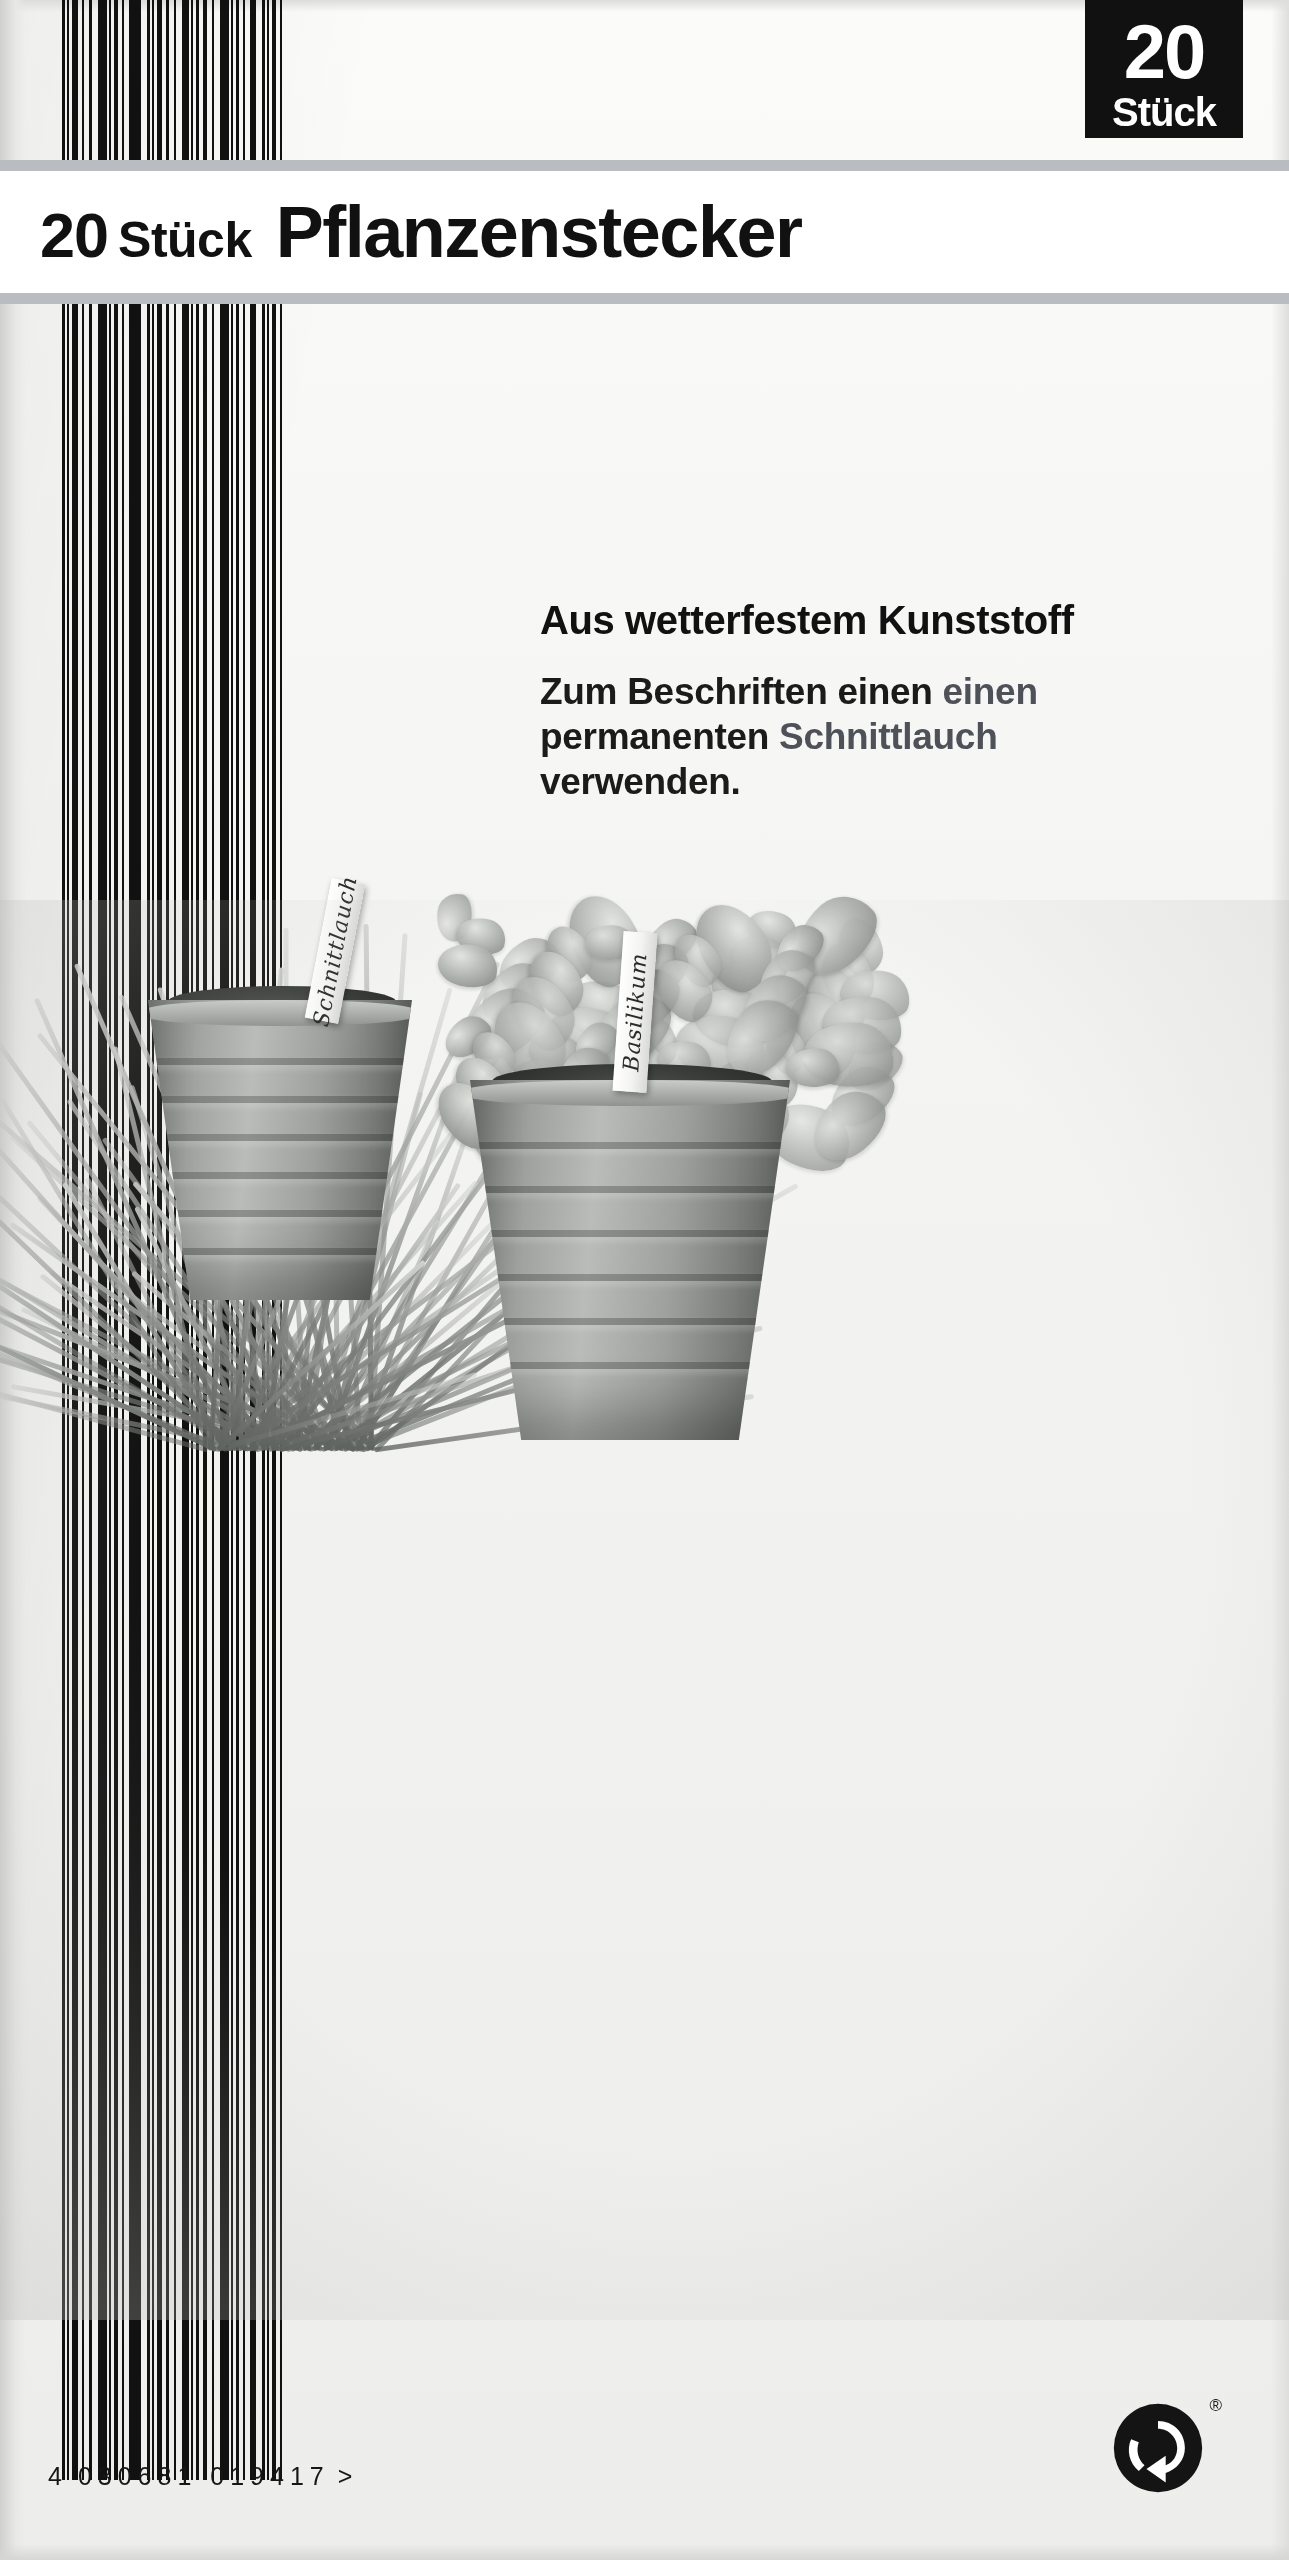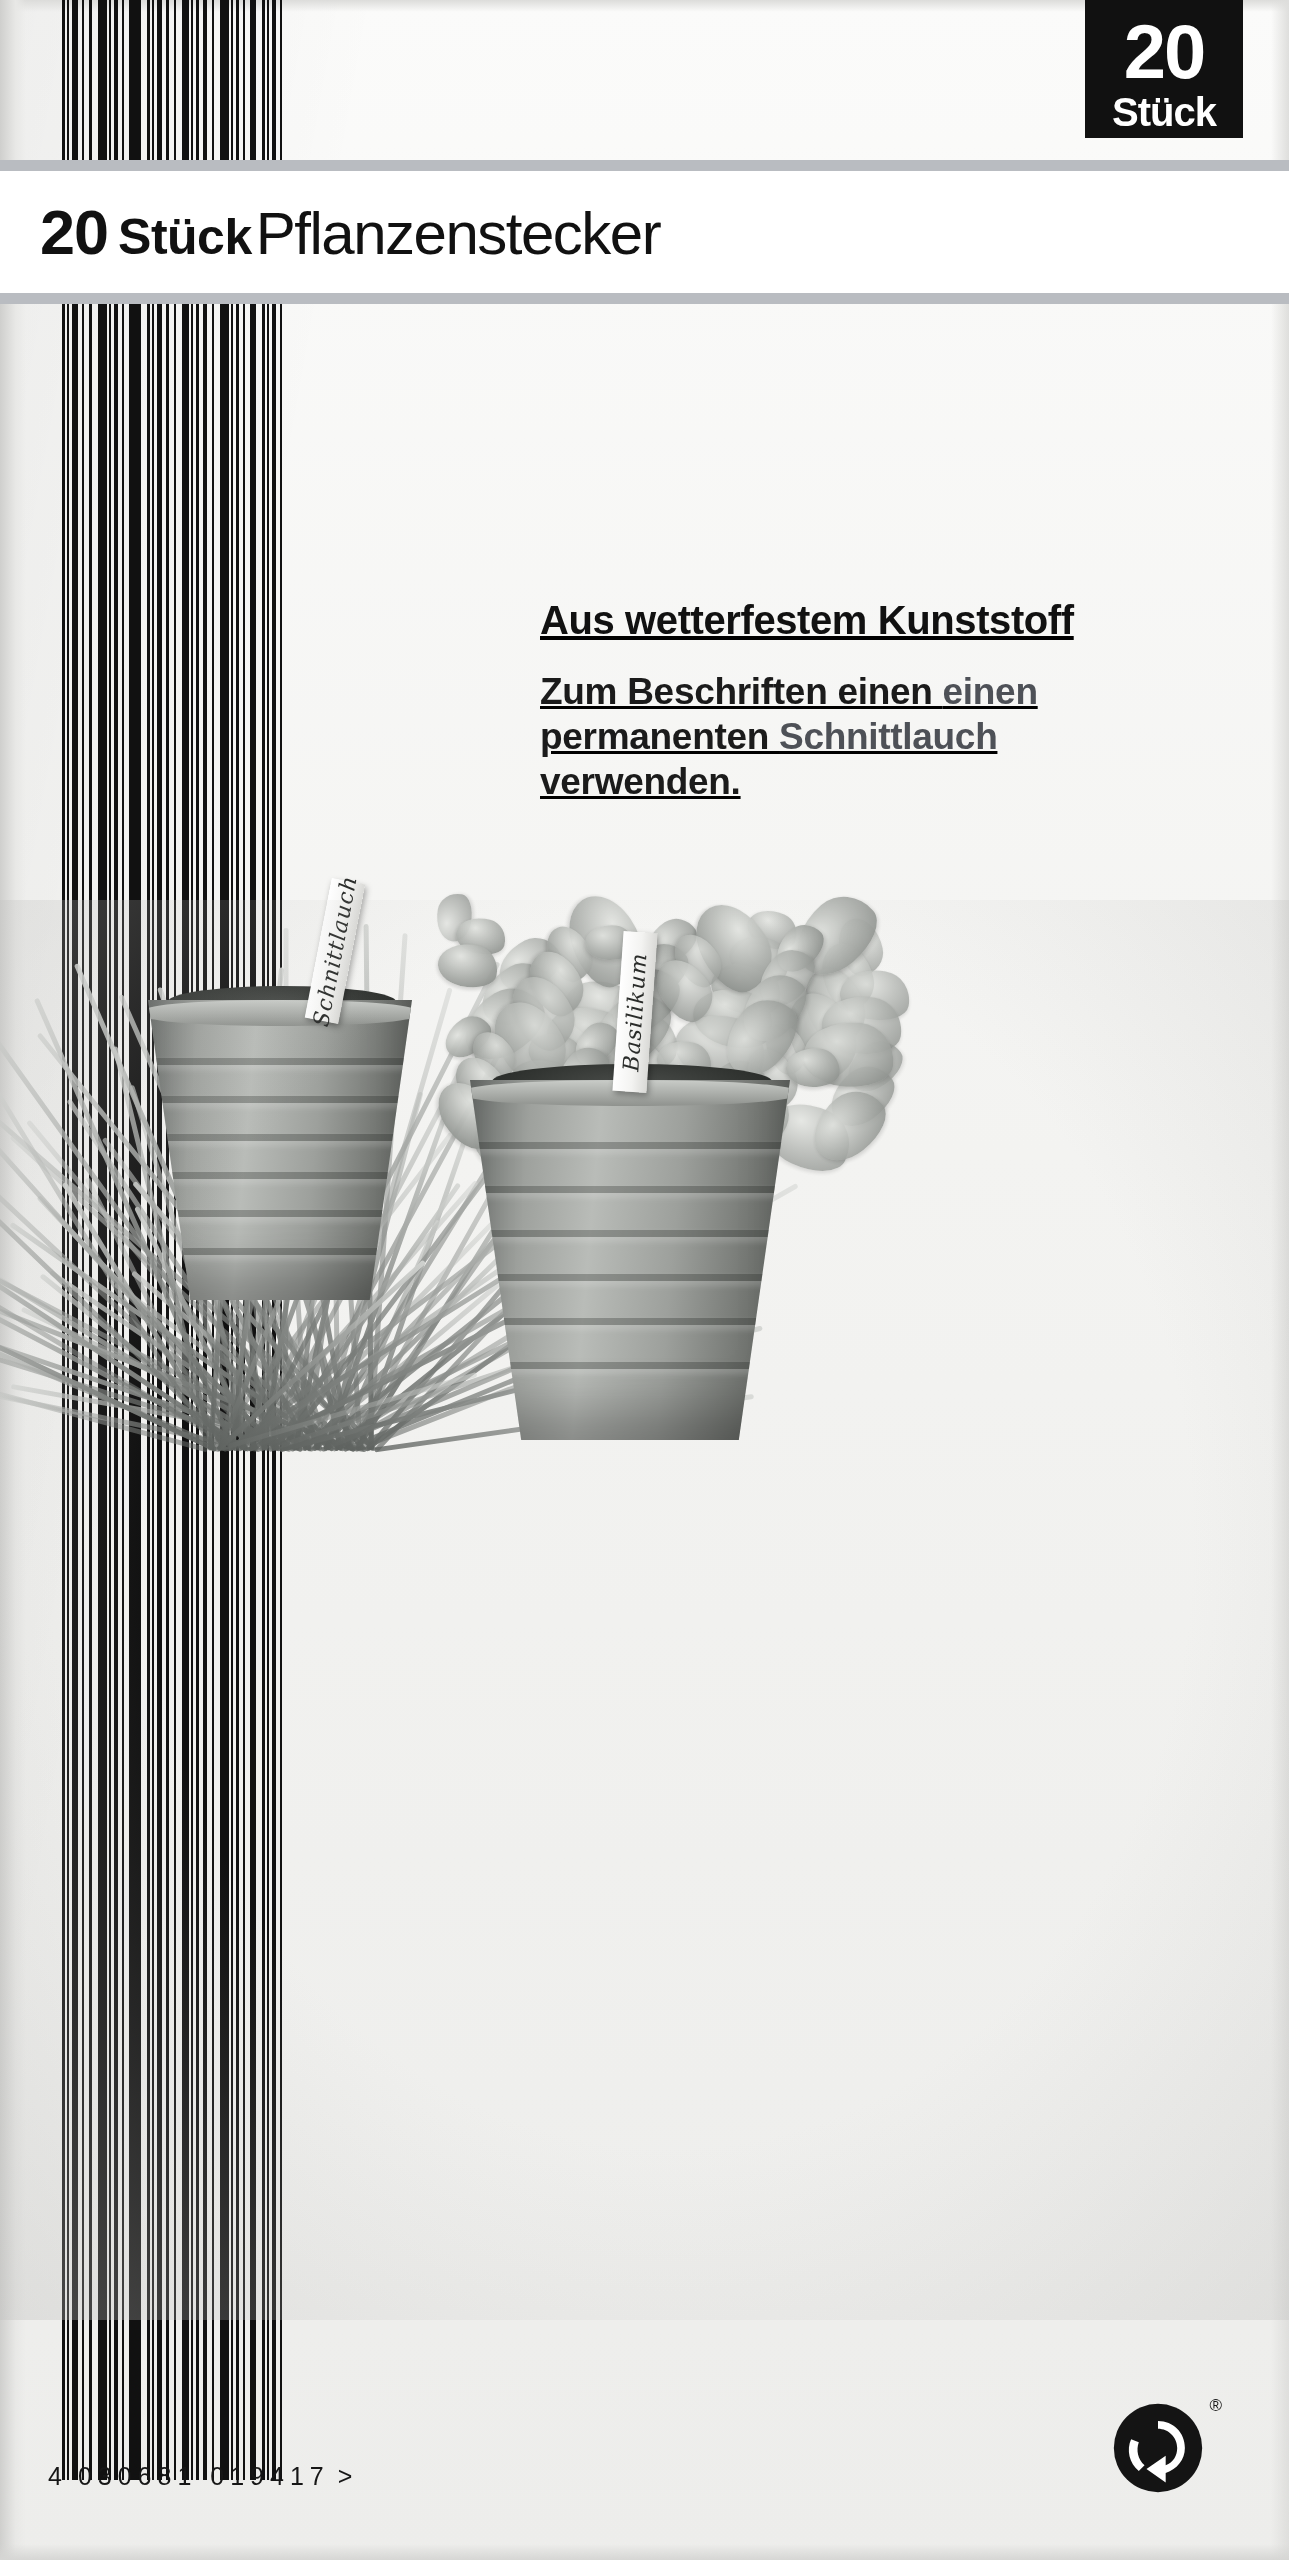--- a/index.html
+++ b/index.html
@@ -140,34 +140,33 @@
     letter-spacing: -1px;
   }
   .title-band .t-unit {
     font-size: 50px;
     font-weight: 700;
     color: #111111;
     margin-left: 10px;
     letter-spacing: -0.5px;
   }
   .title-band .t-product {
-    font-size: 60px;
-    font-weight: 400;
+    font-size: 72px;
+    font-weight: 700;
     color: #111111;
-    margin-left: 4px;
+    margin-left: 24px;
     letter-spacing: -1.5px;
   }
 
   
   .copy {
     position: absolute;
     left: 540px;
     top: 598px;
     width: 720px;
-    text-decoration: underline;
   }
   .copy .headline {
     font-size: 40px;
     font-weight: 700;
     color: #111111;
     letter-spacing: -0.4px;
     margin-bottom: 26px;
   }
   .copy .sub {
     font-size: 37px;

